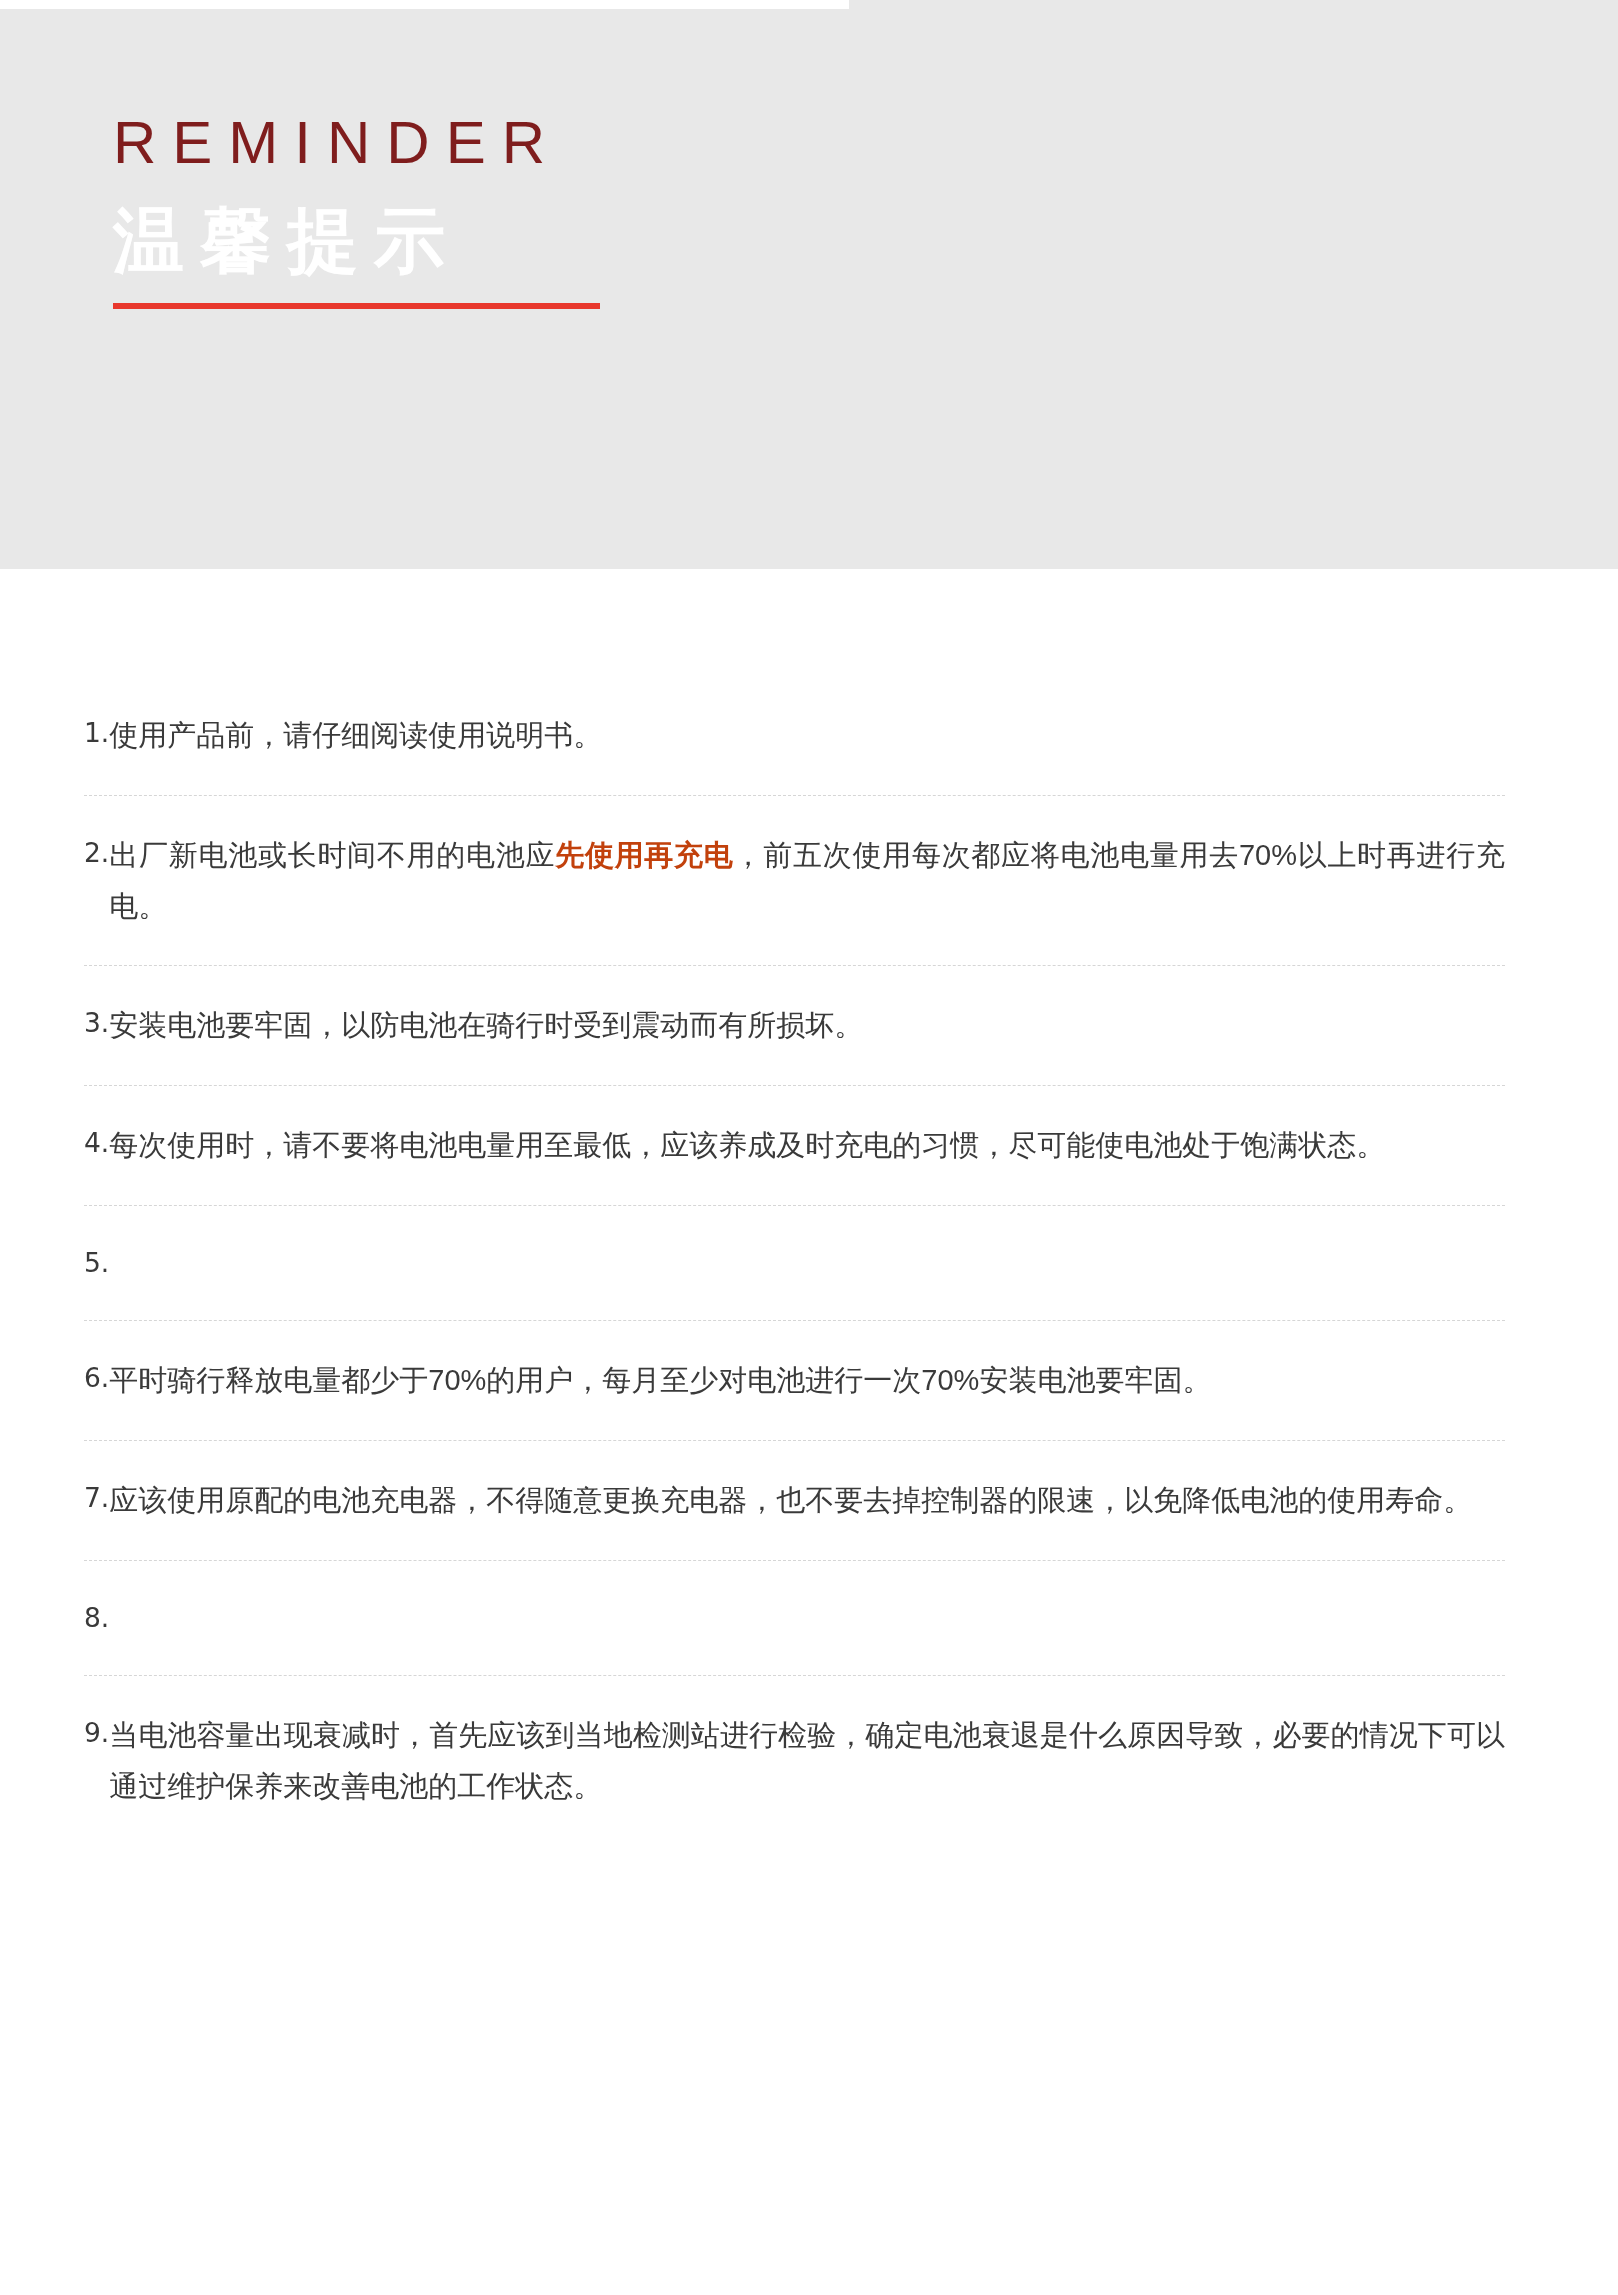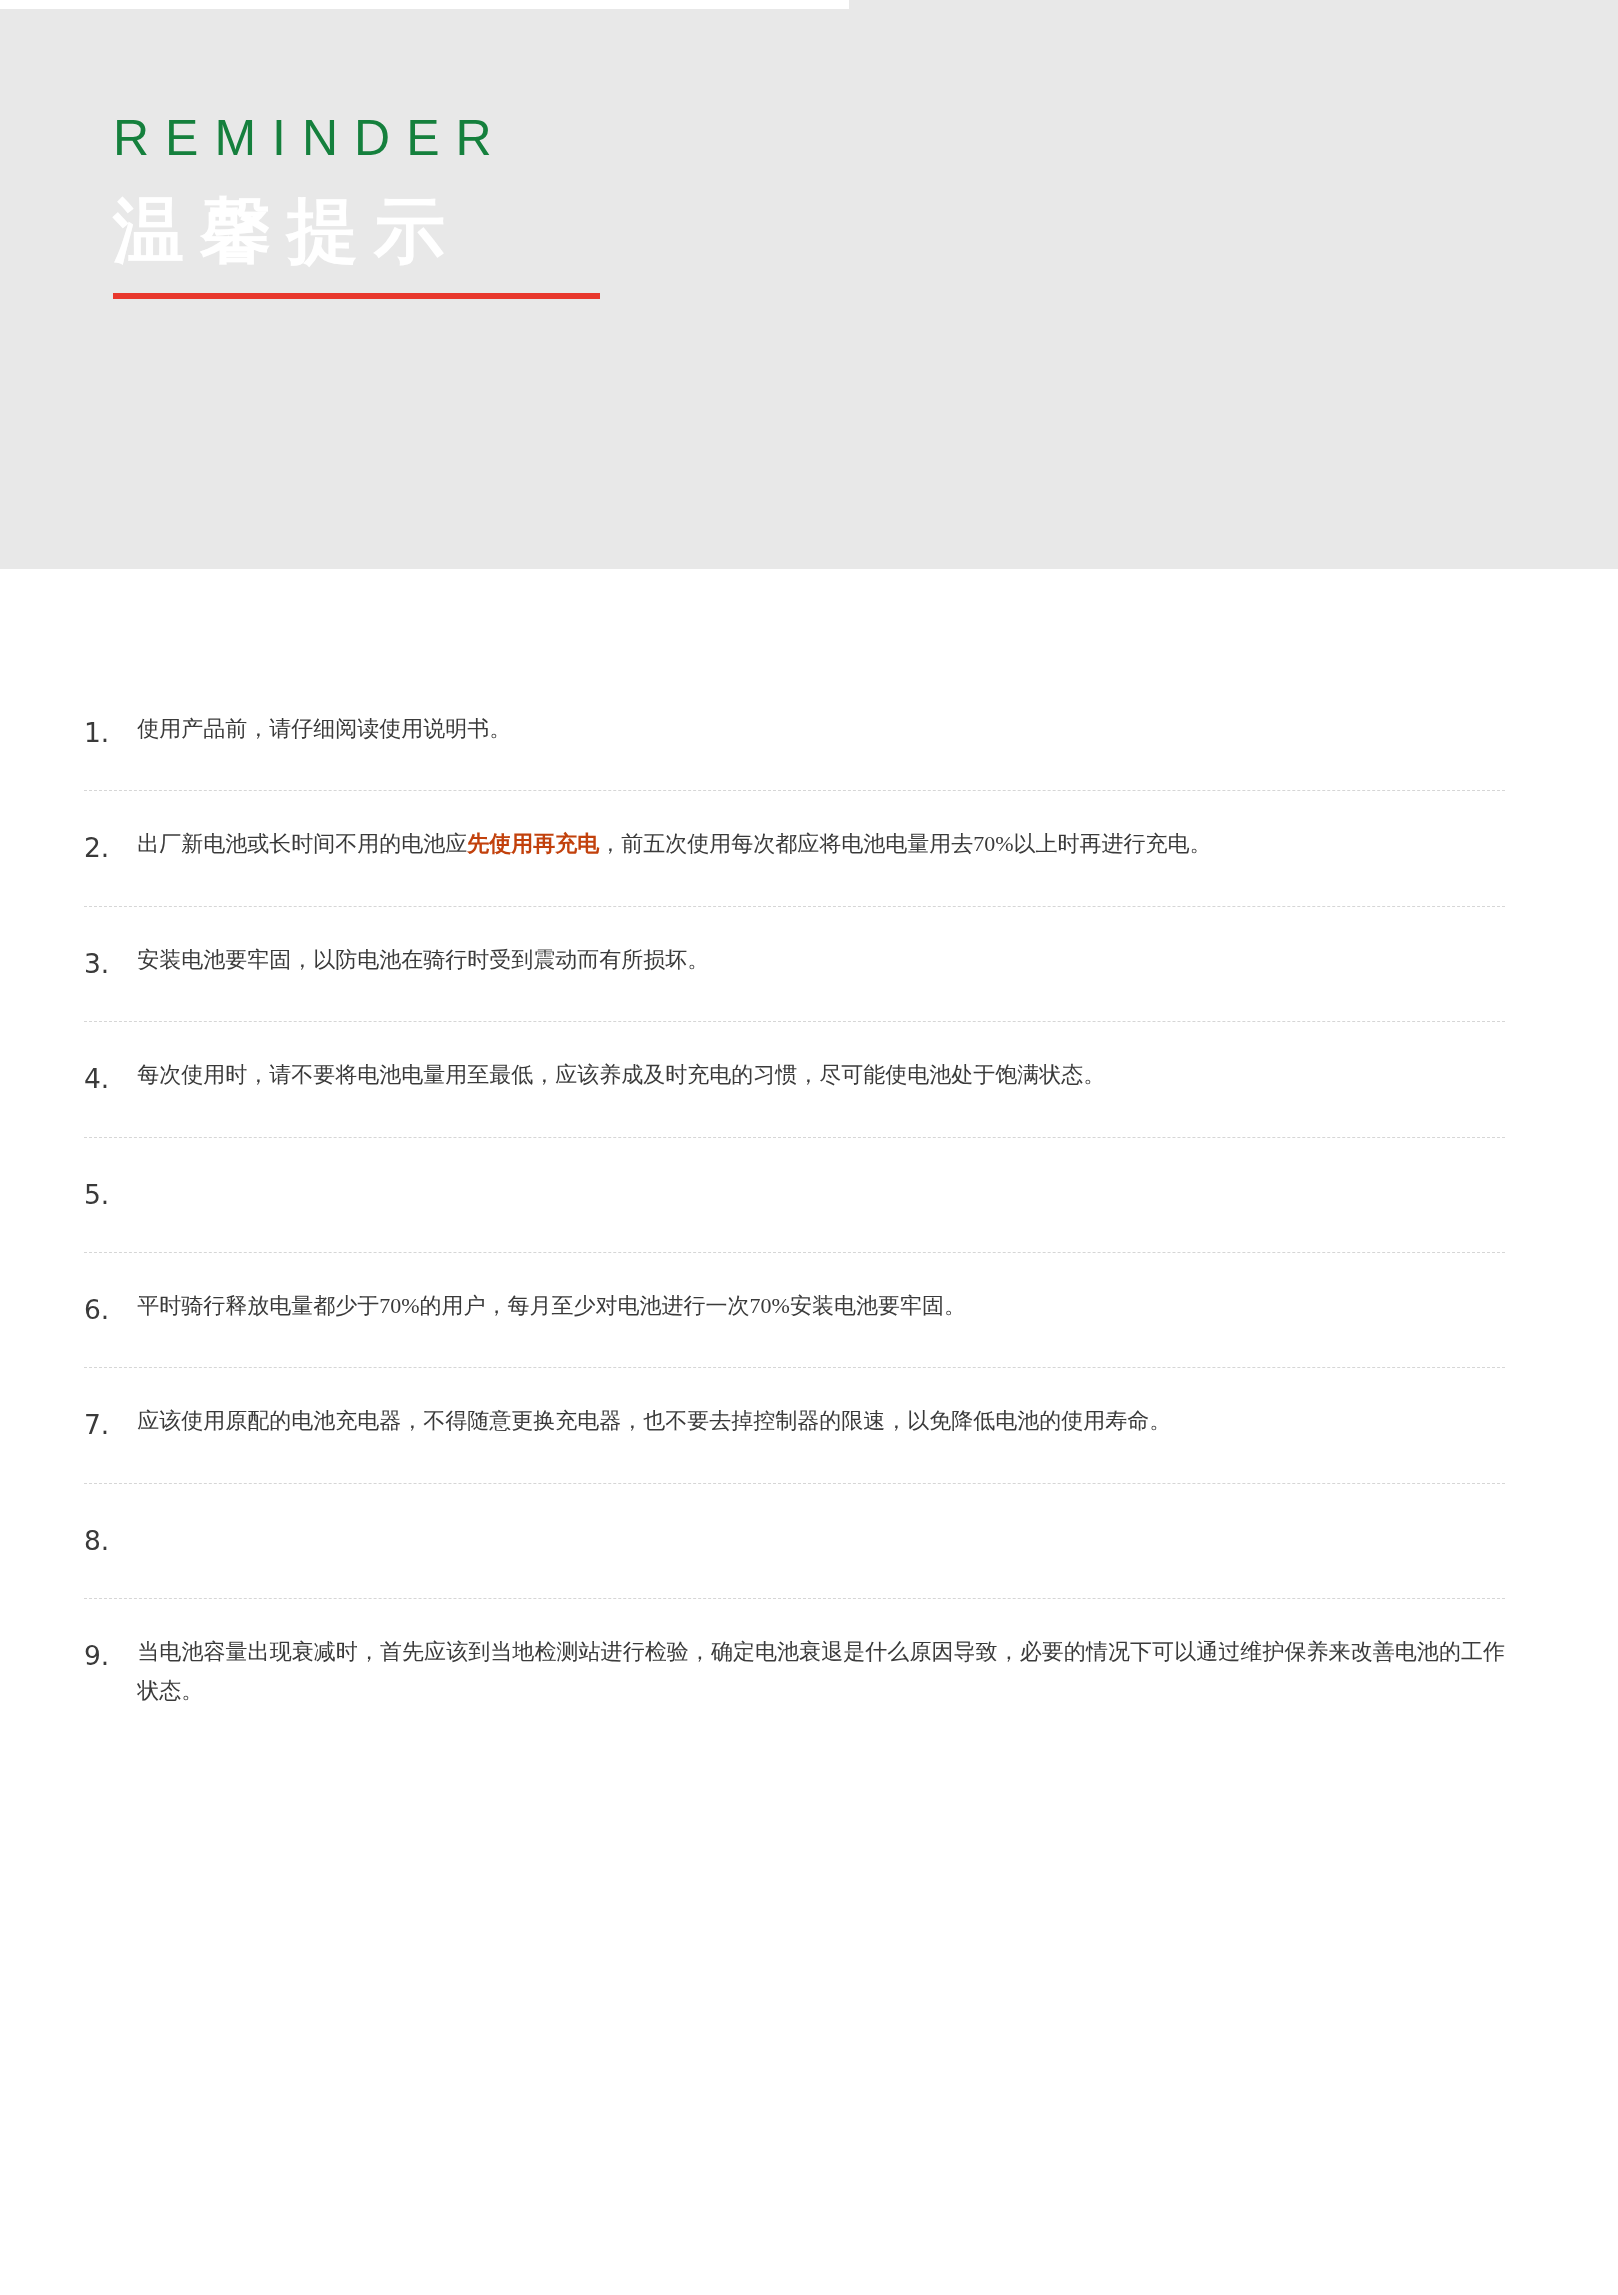--- a/index.html
+++ b/index.html
@@ -34,23 +34,23 @@
     background: #ffffff;
   }
 
   .header-inner {
     position: absolute;
     left: 113px;
     top: 113px;
   }
 
   .reminder-en {
-    font-size: 50px;
+    font-size: 60px;
     letter-spacing: 16px;
-    color: #15803d;
+    color: #7f1d1d;
     font-weight: 400;
     line-height: 1;
     white-space: nowrap;
     font-family: "Liberation Sans", "DejaVu Sans", sans-serif;
   }
 
   .reminder-cn {
     margin-top: 32px;
     font-size: 71px;
     letter-spacing: 16px;
@@ -91,27 +91,26 @@
     flex: 0 0 auto;
     font-size: 26.5px;
     line-height: 1.75;
     color: #3a3a3a;
     font-family: "DejaVu Sans", "Liberation Sans", sans-serif;
     white-space: nowrap;
   }
 
   .item-text {
     flex: 1 1 auto;
-    font-size: 22px;
+    font-size: 29px;
     line-height: 1.75;
     color: #3a3a3a;
-    font-family: Liberation Serif, serif;
+    font-family: Liberation Sans, sans-serif;
     text-align: justify;
     text-justify: inter-ideograph;
-    margin-left: 28px;
   }
 
   .hl {
     color: #c2410c;
     font-weight: 700;
   }
 </style>
 </head>
 <body>
 

